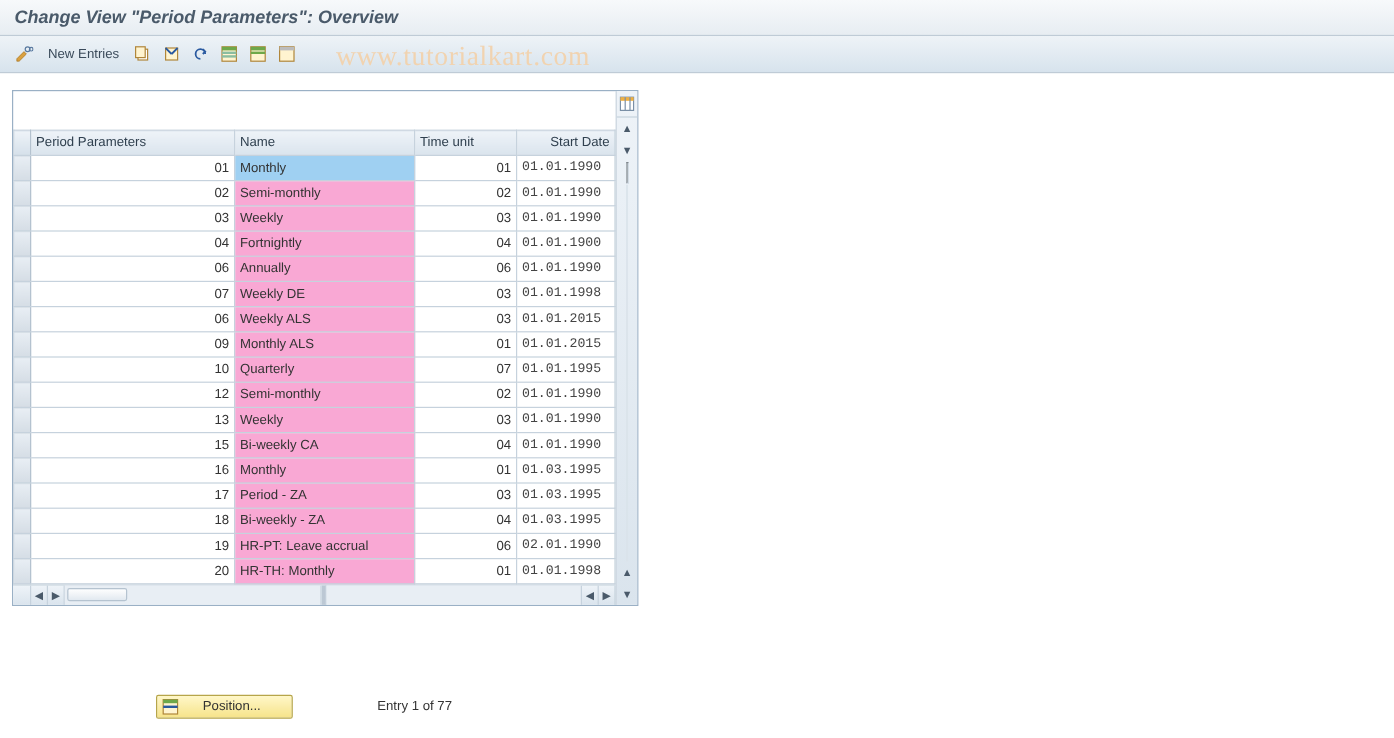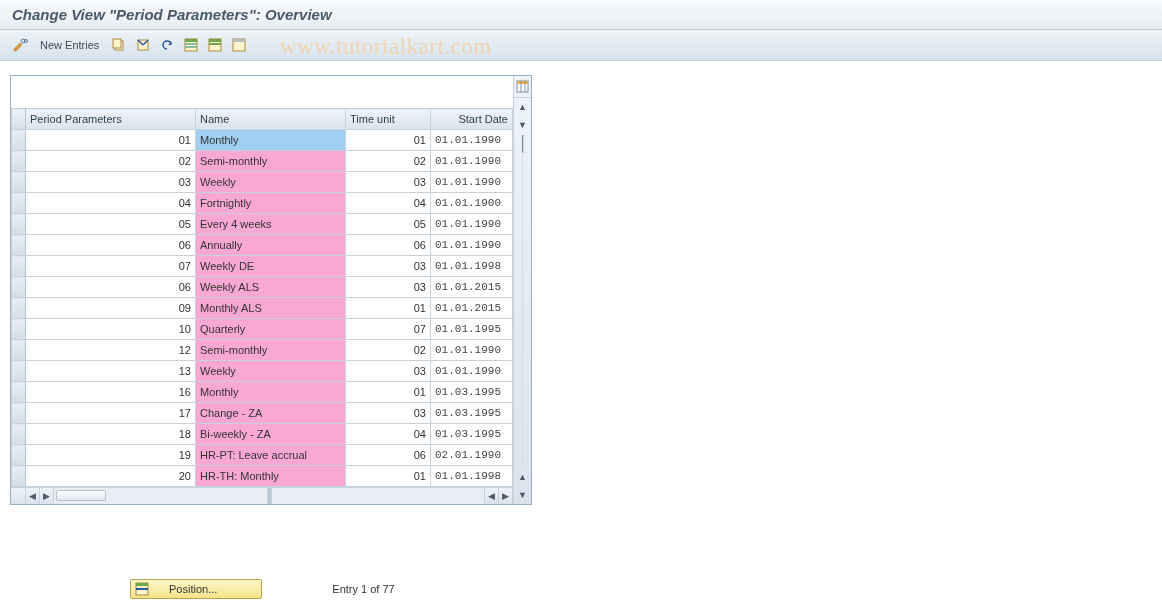--- a/index.html
+++ b/index.html
@@ -150,21 +150,21 @@
       align-items: center;
       gap: 70px;
     }
     .pos-btn {
       display: inline-flex;
       align-items: center;
       height: 20px;
       border: 1px solid #b6a54a;
       background: linear-gradient(to bottom, #fff7c8 0%, #f6e38a 100%);
       border-radius: 2px;
-      padding: 0 44px 0 4px;
+      padding: 0 26px 0 4px;
       cursor: pointer;
       color: #333;
       gap: 20px;
     }
     .pos-btn svg{flex:0 0 auto;}
     .entry-status { color: #333; }
     svg { display: block; }
   </style>
 </head>
 <body>
@@ -263,27 +263,20 @@
             </tr>
             <tr>
               <td class="rowhandle"></td>
               <td class="period">04</td>
               <td class="name">Fortnightly</td>
               <td class="timeu">04</td>
               <td class="sdate">01.01.1900</td>
             </tr>
             <tr>
               <td class="rowhandle"></td>
-              <td class="period">05</td>
-              <td class="name">Every 4 weeks</td>
-              <td class="timeu">05</td>
-              <td class="sdate">01.01.1990</td>
-            </tr>
-            <tr>
-              <td class="rowhandle"></td>
               <td class="period">06</td>
               <td class="name">Annually</td>
               <td class="timeu">06</td>
               <td class="sdate">01.01.1990</td>
             </tr>
             <tr>
               <td class="rowhandle"></td>
               <td class="period">07</td>
               <td class="name">Weekly  DE</td>
               <td class="timeu">03</td>
@@ -319,29 +312,36 @@
             </tr>
             <tr>
               <td class="rowhandle"></td>
               <td class="period">13</td>
               <td class="name">Weekly</td>
               <td class="timeu">03</td>
               <td class="sdate">01.01.1990</td>
             </tr>
             <tr>
               <td class="rowhandle"></td>
+              <td class="period">15</td>
+              <td class="name">Bi-weekly CA</td>
+              <td class="timeu">04</td>
+              <td class="sdate">01.01.1990</td>
+            </tr>
+            <tr>
+              <td class="rowhandle"></td>
               <td class="period">16</td>
               <td class="name">Monthly</td>
               <td class="timeu">01</td>
               <td class="sdate">01.03.1995</td>
             </tr>
             <tr>
               <td class="rowhandle"></td>
               <td class="period">17</td>
-              <td class="name">Change - ZA</td>
+              <td class="name">Period - ZA</td>
               <td class="timeu">03</td>
               <td class="sdate">01.03.1995</td>
             </tr>
             <tr>
               <td class="rowhandle"></td>
               <td class="period">18</td>
               <td class="name">Bi-weekly - ZA</td>
               <td class="timeu">04</td>
               <td class="sdate">01.03.1995</td>
             </tr>

